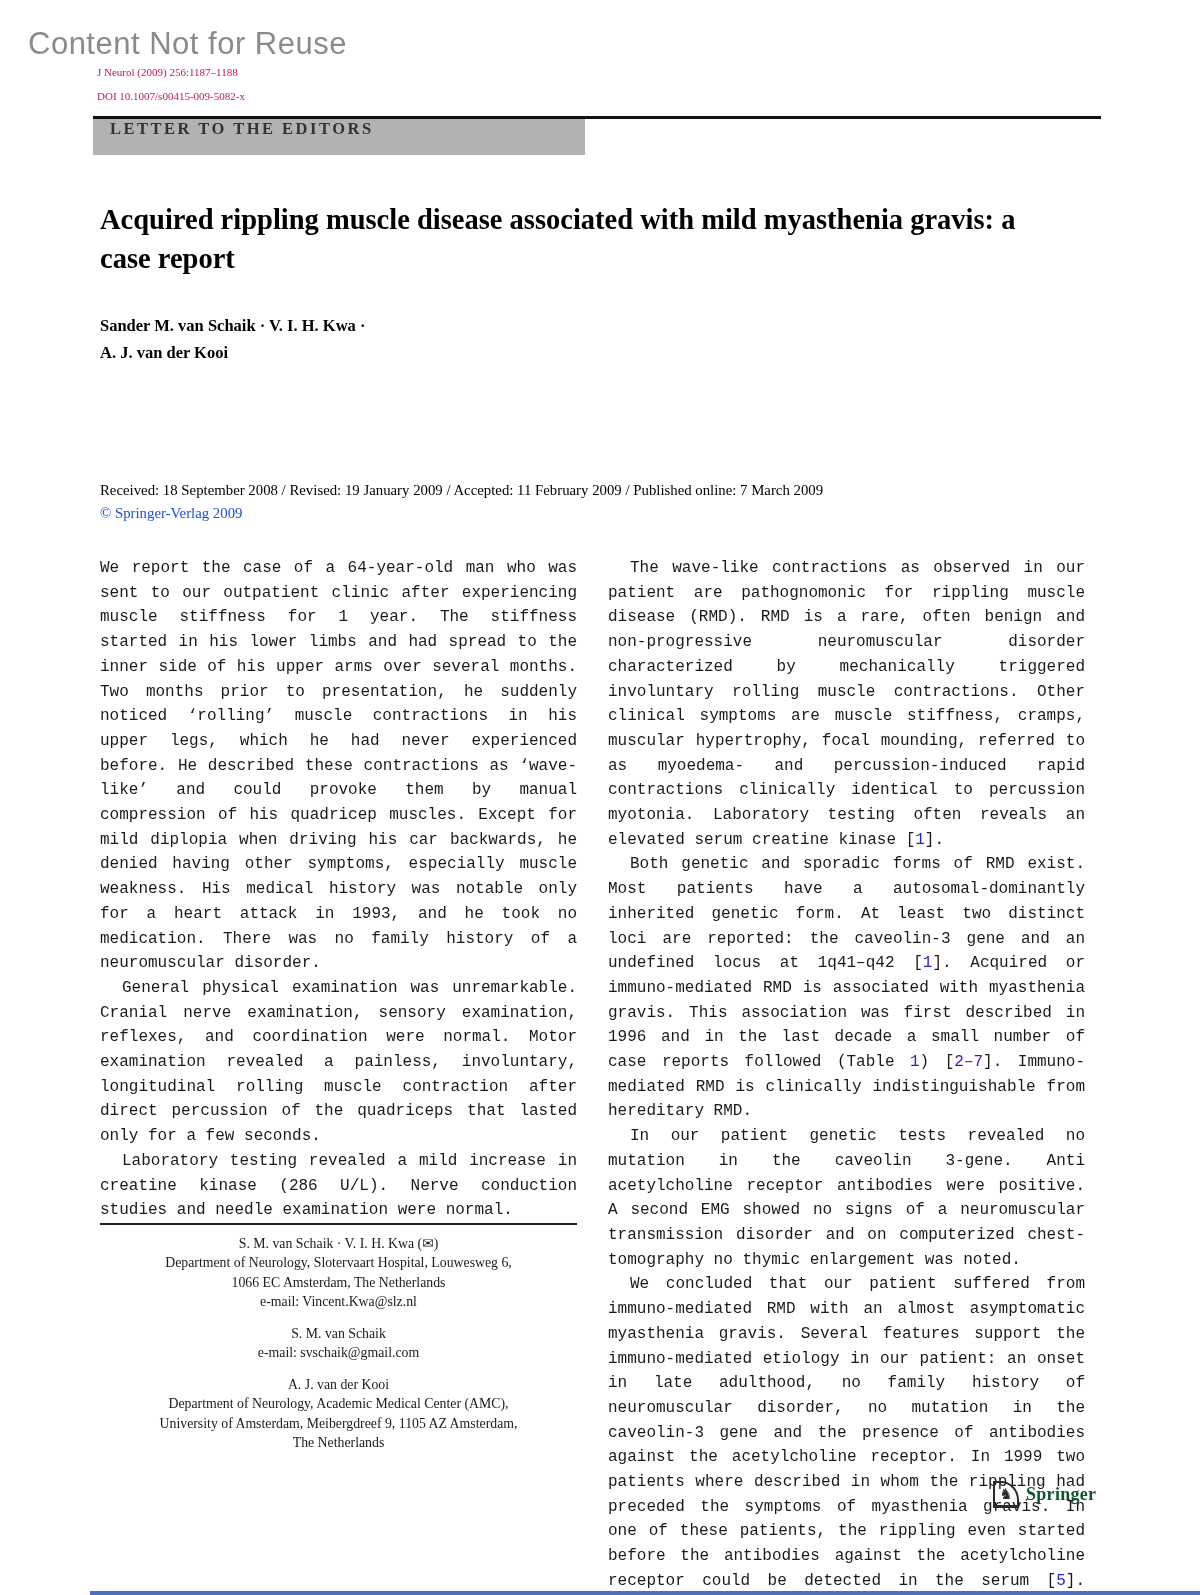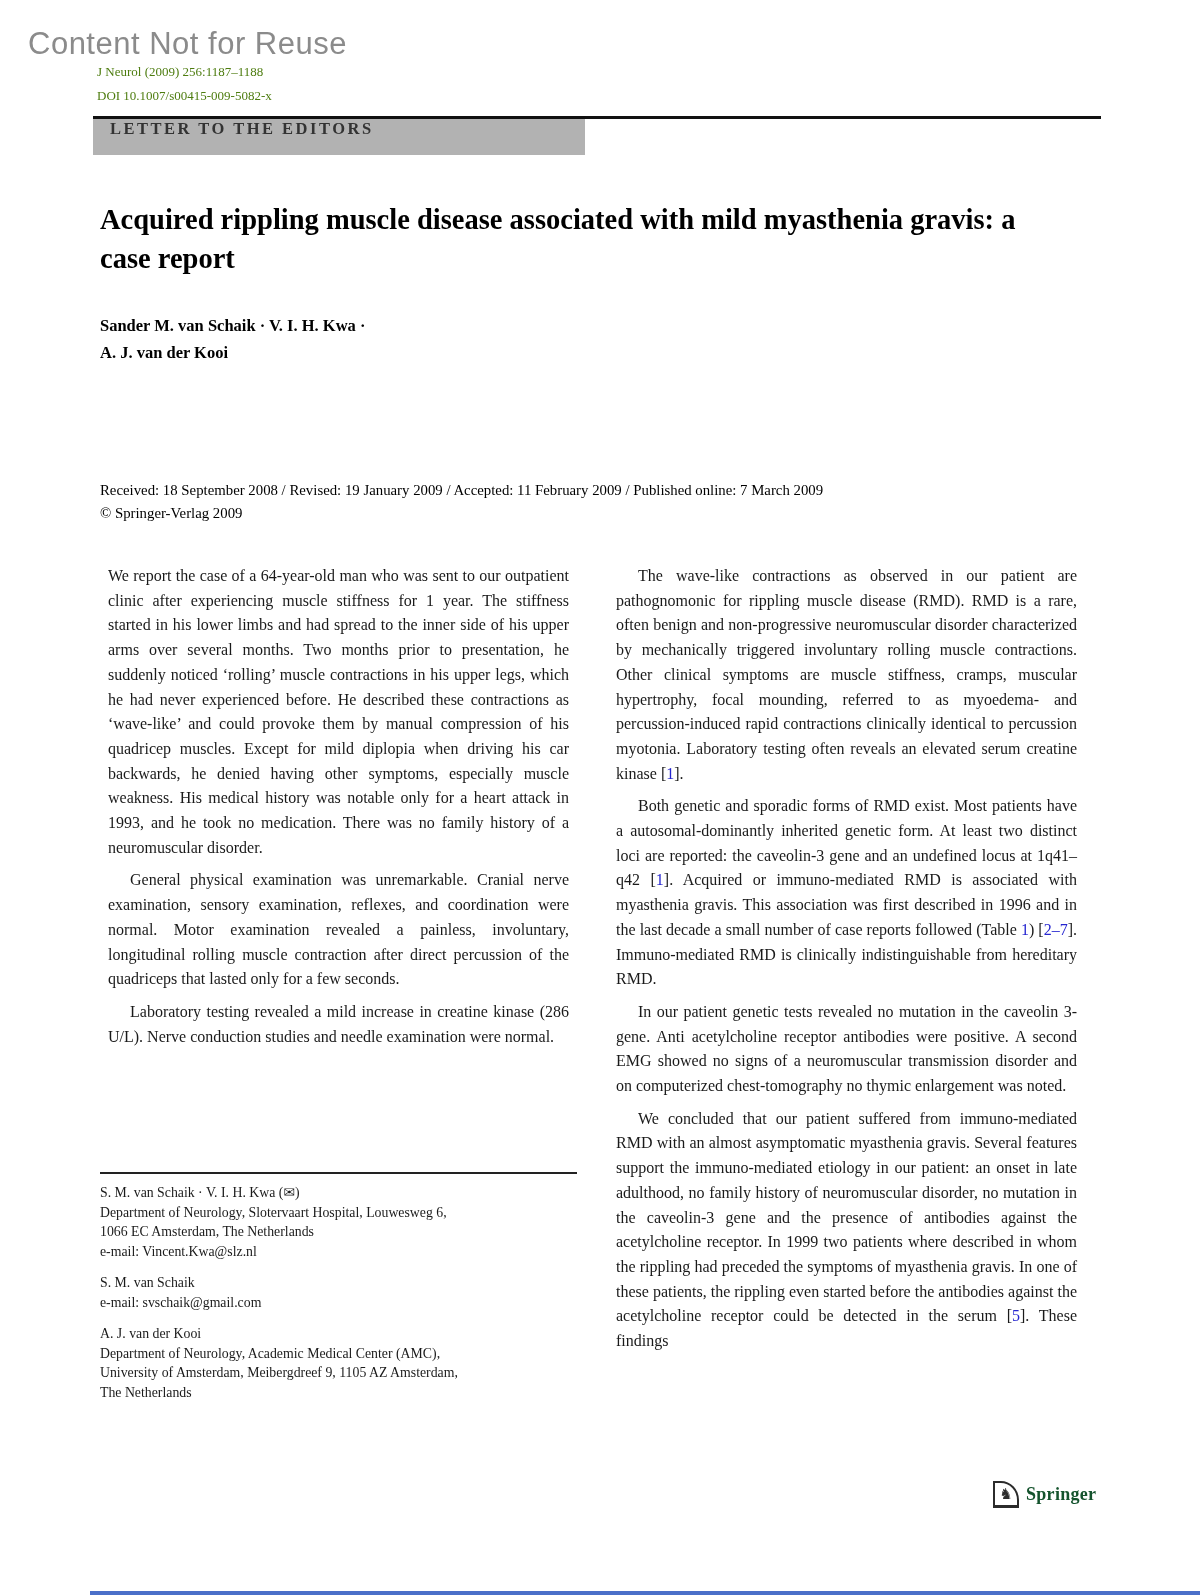--- a/index.html
+++ b/index.html
@@ -1,40 +1,40 @@
 <!DOCTYPE html>
 <html lang="en"><head>
 <meta charset="utf-8">
 <style>
   html,body{margin:0;padding:0;background:#fff;}
   .page{position:relative;width:1200px;height:1595px;background:#ffffff;overflow:hidden;
         font-family:"Liberation Serif", serif;color:#1a1a1a;}
   .watermark{position:absolute;left:28px;top:26px;font-family:"Liberation Sans",sans-serif;
         font-size:31px;color:#8b8b8b;letter-spacing:0.5px;}
-  .journal-meta{position:absolute;left:97px;top:60px;font-size:13px;line-height:24px;color:#4d7c0f;}
+  .journal-meta{position:absolute;left:97px;top:60px;font-size:11px;line-height:24px;color:#be185d;}
   .top-rule{position:absolute;left:93px;top:116px;width:1008px;height:3px;background:#111;}
   .section-bar{position:absolute;left:93px;top:119px;width:492px;height:36px;background:#b2b2b2;}
   .section-bar span{display:block;padding:0 0 0 17px;font-size:16.5px;font-weight:bold;
         color:#333;letter-spacing:2.5px;}
   .title{position:absolute;left:100px;top:200px;width:960px;margin:0;font-size:28.5px;
         font-weight:bold;line-height:1.38;color:#000;}
   .authors{position:absolute;left:100px;top:312px;font-size:16.5px;font-weight:bold;
         line-height:1.65;color:#000;}
   .history{position:absolute;left:100px;top:482px;width:1000px;font-size:14.8px;color:#000000;}
-  .copyright{position:absolute;left:100px;top:505px;width:600px;font-size:14.8px;color:#000000;}
+  .copyright{position:absolute;left:100px;top:505px;width:600px;font-size:14.8px;color:#1d4ed8;}
   .columns{position:absolute;left:100px;top:556px;width:985px;display:flex;gap:31px;}
   .col{width:477px;font-size:16px;line-height:24.7px;text-align:justify;}
   .col-left{height:858px;display:flex;flex-direction:column;}
-  .col p{margin:8px;}
+  .col p{margin:0;font-family:Liberation Mono, monospace;}
   .col p.indent{text-indent:22px;}
   .spacer{flex:1;}
   .cite{color:#2525d0;}
   .footnotes{font-size:13.8px;line-height:19.5px;text-align:left;}
   .fn-rule{width:477px;height:2px;background:#222;margin-bottom:9px;}
-  .fn-block{margin-bottom:12px;}
+  .fn-block{margin-bottom:12px;text-align:center;}
   .springer{position:absolute;left:993px;top:1481px;display:flex;align-items:center;gap:7px;}
   .sp-icon-box{width:22px;height:22px;border:2px solid #2b2b2b;border-radius:0 70% 0 0;
         display:flex;align-items:center;justify-content:center;font-size:15px;color:#2b2b2b;
         border-bottom-width:3px;}
   .sp-word{font-size:18px;font-weight:bold;color:#14532d;letter-spacing:0.3px;}
   .bottom-bar{position:absolute;left:90px;right:0;bottom:0;height:4px;background:#4b6fc9;}
 </style>
 </head>
 <body>
 

